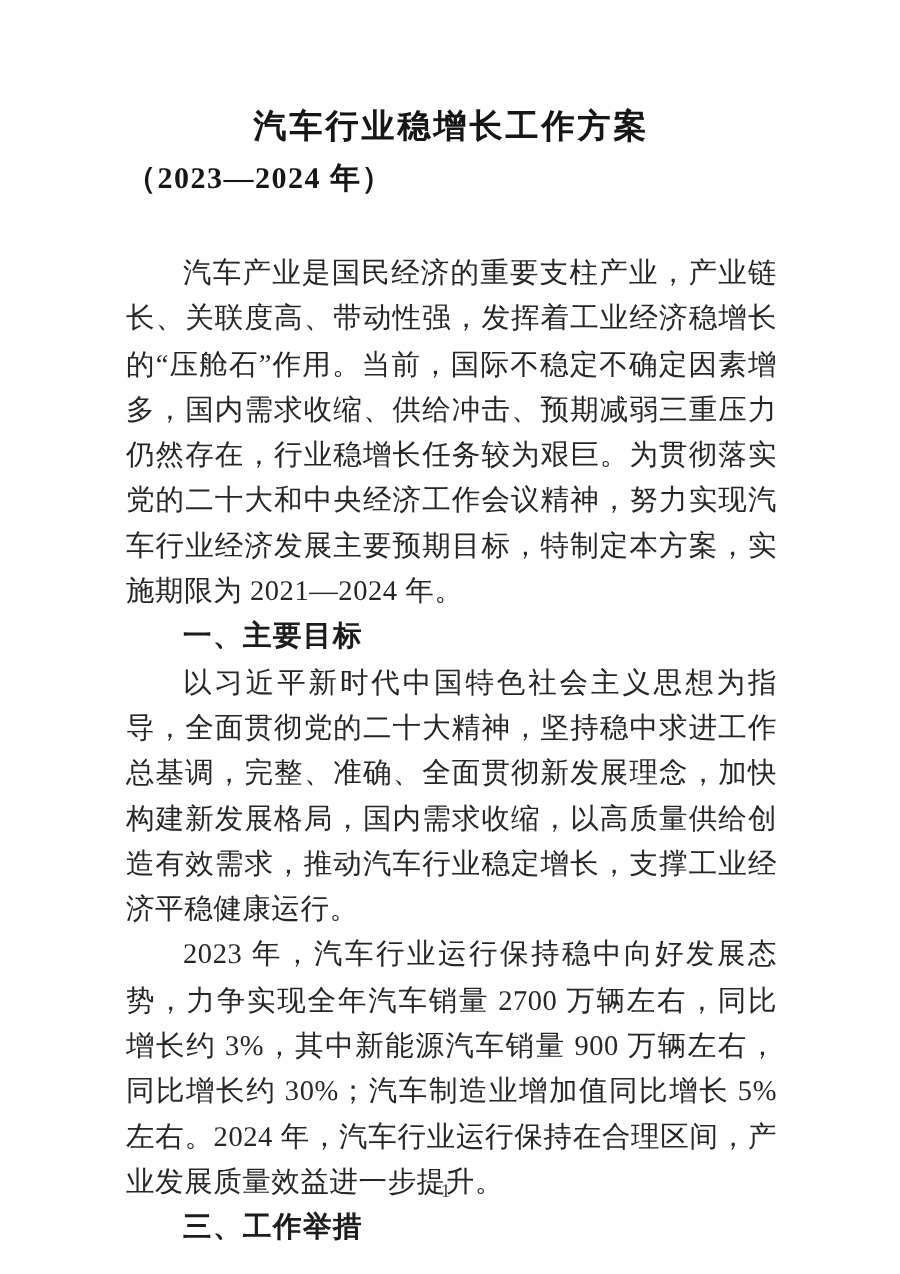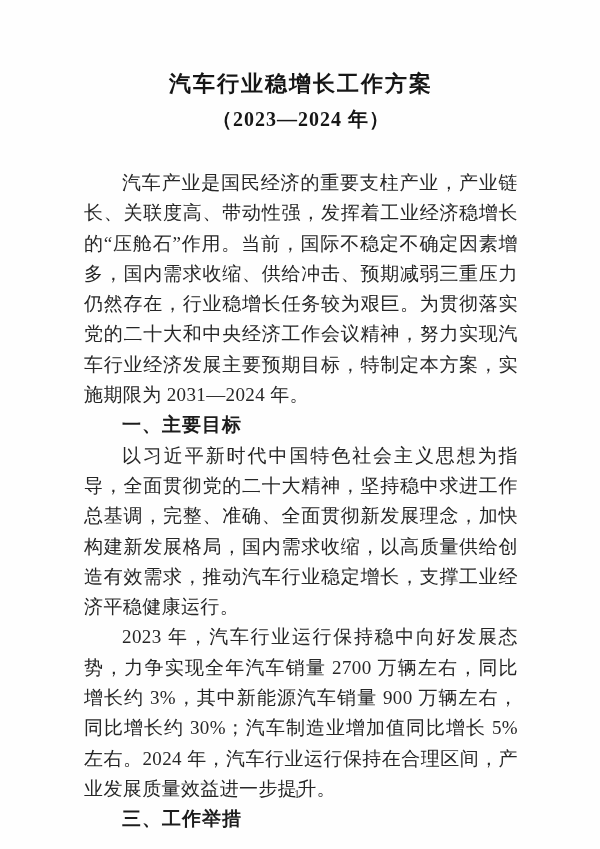--- a/index.html
+++ b/index.html
@@ -23,21 +23,20 @@
     margin: 0;
     text-align: center;
     font-size: 22px;
     line-height: 24px;
     font-weight: bold;
     letter-spacing: 2px;
     color: #161616;
   }
   .doc-subtitle {
     margin: 12px 0 0 0;
-    text-align: center;
     font-size: 20px;
     line-height: 22px;
     font-weight: bold;
     letter-spacing: 1px;
     color: #161616;
   }
   .doc-body {
     margin-top: 38px;
     font-size: 19px;
     line-height: 30.3px;
@@ -75,21 +74,21 @@
 <body>
 
 <div class="page">
 
   <h1 class="doc-title">汽车行业稳增长工作方案</h1>
 
   <h2 class="doc-subtitle">（2023—2024 年）</h2>
 
   <div class="doc-body">
 
-    <p>汽车产业是国民经济的重要支柱产业，产业链长、关联度高、带动性强，发挥着工业经济稳增长的“压舱石”作用。当前，国际不稳定不确定因素增多，国内需求收缩、供给冲击、预期减弱三重压力仍然存在，行业稳增长任务较为艰巨。为贯彻落实党的二十大和中央经济工作会议精神，努力实现汽车行业经济发展主要预期目标，特制定本方案，实施期限为 2031—2024 年。</p>
+    <p>汽车产业是国民经济的重要支柱产业，产业链长、关联度高、带动性强，发挥着工业经济稳增长的“压舱石”作用。当前，国际不稳定不确定因素增多，国内需求收缩、供给冲击、预期减弱三重压力仍然存在，行业稳增长任务较为艰巨。为贯彻落实党的二十大和中央经济工作会议精神，努力实现汽车行业经济发展主要预期目标，特制定本方案，实施期限为 2021—2024 年。</p>
 
     <h3 class="section-heading">一、主要目标</h3>
 
     <p>以习近平新时代中国特色社会主义思想为指导，全面贯彻党的二十大精神，坚持稳中求进工作总基调，完整、准确、全面贯彻新发展理念，加快构建新发展格局，国内需求收缩，以高质量供给创造有效需求，推动汽车行业稳定增长，支撑工业经济平稳健康运行。</p>
 
 
     <p>2023 年，汽车行业运行保持稳中向好发展态势，力争实现全年汽车销量 2700 万辆左右，同比增长约 3%，其中新能源汽车销量 900 万辆左右，同比增长约 30%；汽车制造业增加值同比增长 5%左右。2024 年，汽车行业运行保持在合理区间，产业发展质量效益进一步提升。</p>
 
     <h3 class="section-heading">三、工作举措</h3>
 

